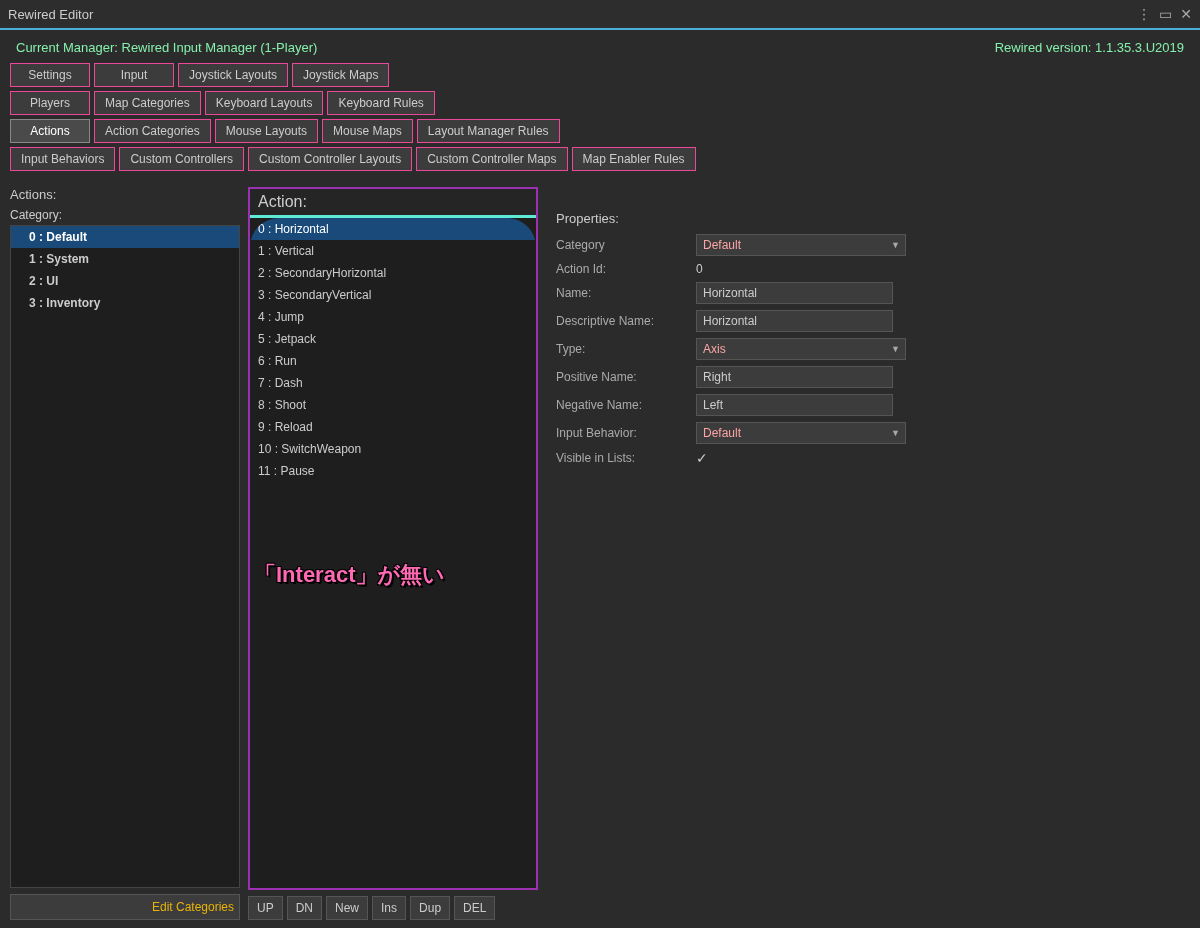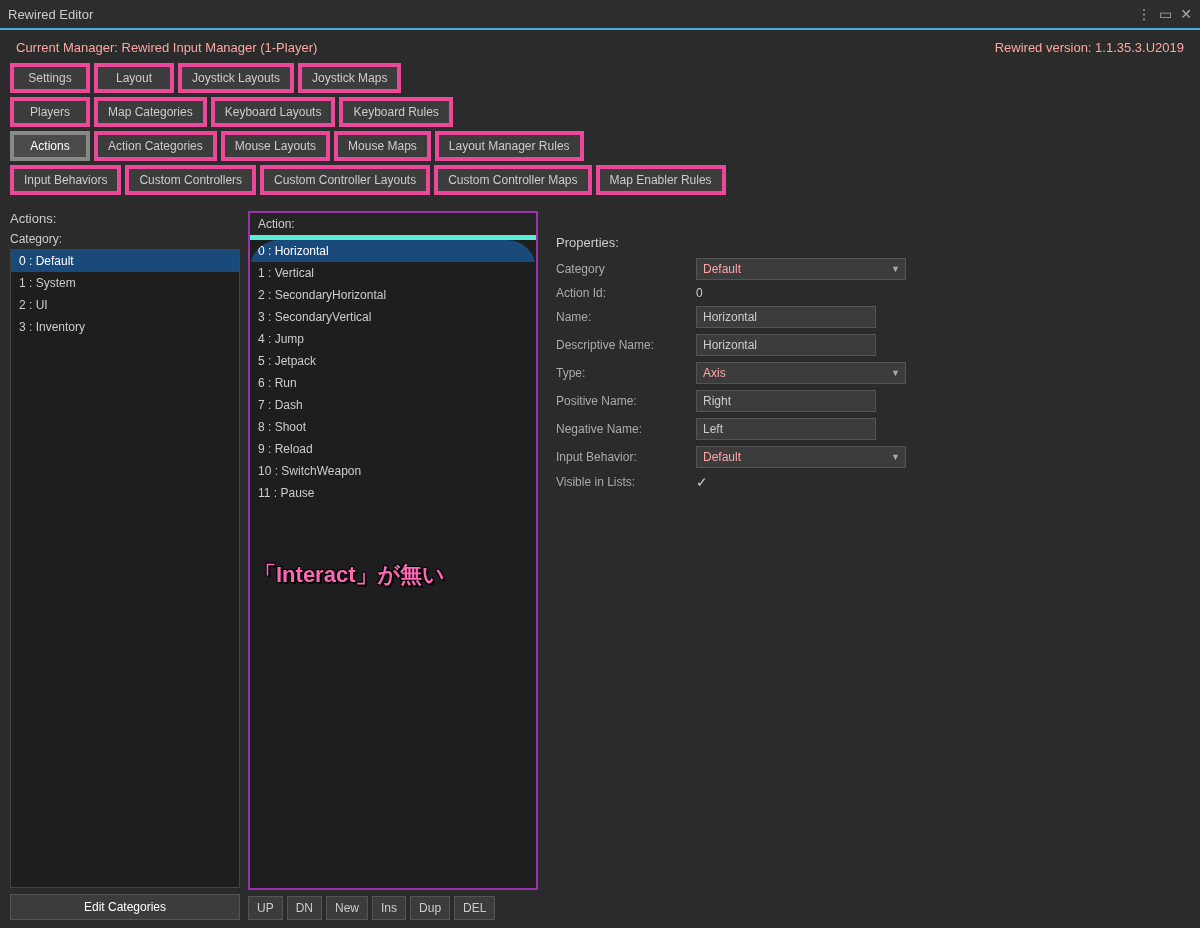--- a/index.html
+++ b/index.html
@@ -45,40 +45,40 @@
       display: flex;
       flex-direction: column;
     }
 
     
     #info-bar {
       display: flex;
       justify-content: space-between;
       align-items: center;
       padding: 10px 16px 8px;
-      color: #fca5a5;
+      color: #86efac;
       font-size: 13px;
     }
 
     
     #nav-area {
       padding: 0 10px;
       display: flex;
       flex-direction: column;
       gap: 4px;
       margin-bottom: 8px;
     }
     .nav-row {
       display: flex;
       gap: 4px;
       flex-wrap: nowrap;
     }
     .nav-btn {
       background: #3c3c3c;
-      border: 4px solid #ec4899;
+      border: 1px solid #ec4899;
       color: #ccc;
       padding: 4px 10px;
       cursor: pointer;
       font-size: 12px;
       white-space: nowrap;
       min-width: 80px;
       text-align: center;
     }
     .nav-btn.active {
       background: #4a4a4a;
@@ -111,61 +111,62 @@
       font-size: 12px;
       margin-bottom: 3px;
     }
     #category-list {
       flex: 1;
       background: #1e1e1e;
       border: 1px solid #444;
       overflow-y: auto;
     }
     .category-item {
-      padding: 4px 8px;
-      cursor: pointer;
-      font-size: 12px;
-      color: #ccc;
+      padding: 4px 18px;
+      cursor: pointer;
+      font-size: 12px;
+      color: #ccc;
+      font-weight: bold;
     }
     .category-item.selected {
       background: #1a4a7a;
       color: #fff;
     }
     #edit-categories-btn {
       margin-top: 6px;
       background: #3c3c3c;
       border: 1px solid #555;
-      color: #ffffff;
+      color: #eab308;
       padding: 5px;
       cursor: pointer;
       font-size: 12px;
-      text-align: center;
+      text-align: right;
       width: 100%;
     }
 
     
     #middle-panel {
       width: 290px;
       display: flex;
       flex-direction: column;
     }
     #action-list-container {
       border: 2px solid #9b30b0;
       flex: 1;
       display: flex;
       flex-direction: column;
       background: #1e1e1e;
       overflow: hidden;
     }
     #action-header {
       padding: 4px 8px;
-      font-size: 12px;
+      font-size: 16px;
       color: #ccc;
       background: #252525;
-      border-bottom: 5px solid #5eead4;
+      border-bottom: 3px solid #5eead4;
     }
     #action-list {
       flex: 1;
       overflow-y: auto;
       border-radius: 29px;
     }
     .action-item {
       padding: 4px 8px;
       cursor: pointer;
       font-size: 12px;
@@ -215,21 +216,21 @@
     .prop-value {
       color: #ccc;
       font-size: 12px;
     }
     .prop-input {
       background: #3c3c3c;
       border: 1px solid #555;
       color: #ccc;
       padding: 3px 6px;
       font-size: 12px;
-      width: 180px;
+      width: 197px;
     }
     .prop-select {
       background: #3c3c3c;
       border: 1px solid #555;
       color: #fca5a5;
       padding: 3px 6px;
       font-size: 12px;
       width: 210px;
       cursor: pointer;
       -webkit-appearance: none;
@@ -296,21 +297,21 @@
 <div id="main">
 
   <div id="info-bar">
     <span>Current Manager: Rewired Input Manager (1-Player)</span>
     <span>Rewired version: 1.1.35.3.U2019</span>
   </div>
 
   <div id="nav-area">
     <div class="nav-row">
       <button class="nav-btn">Settings</button>
-      <button class="nav-btn">Layout</button>
+      <button class="nav-btn">Input</button>
       <button class="nav-btn">Joystick Layouts</button>
       <button class="nav-btn">Joystick Maps</button>
     </div>
     <div class="nav-row">
       <button class="nav-btn">Players</button>
       <button class="nav-btn">Map Categories</button>
       <button class="nav-btn">Keyboard Layouts</button>
       <button class="nav-btn">Keyboard Rules</button>
     </div>
     <div class="nav-row">

